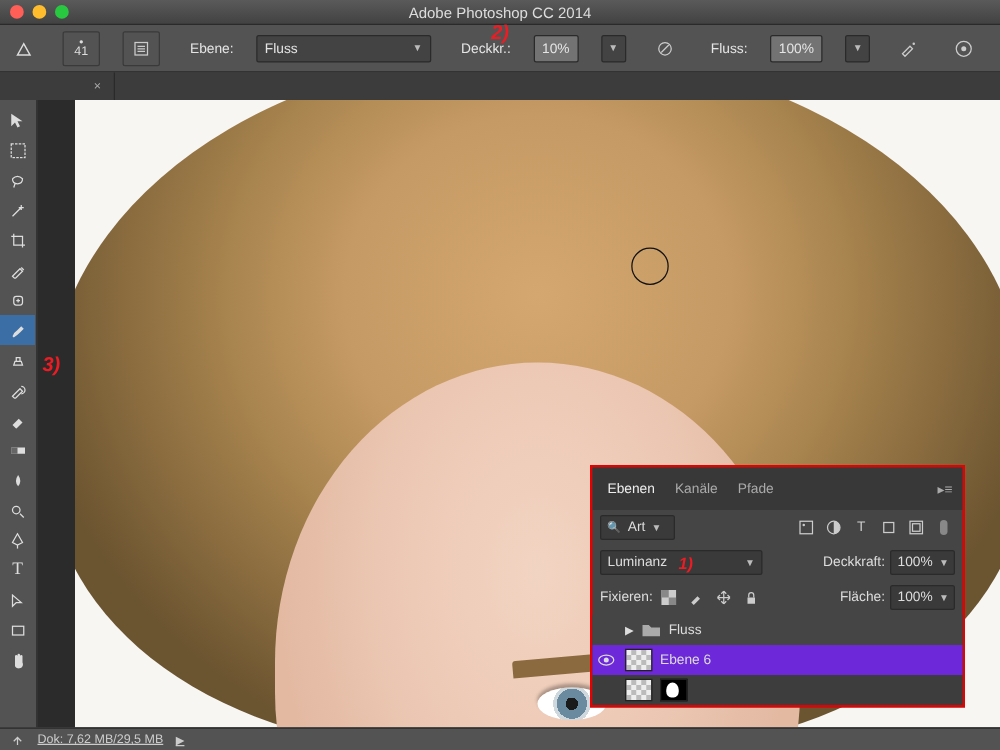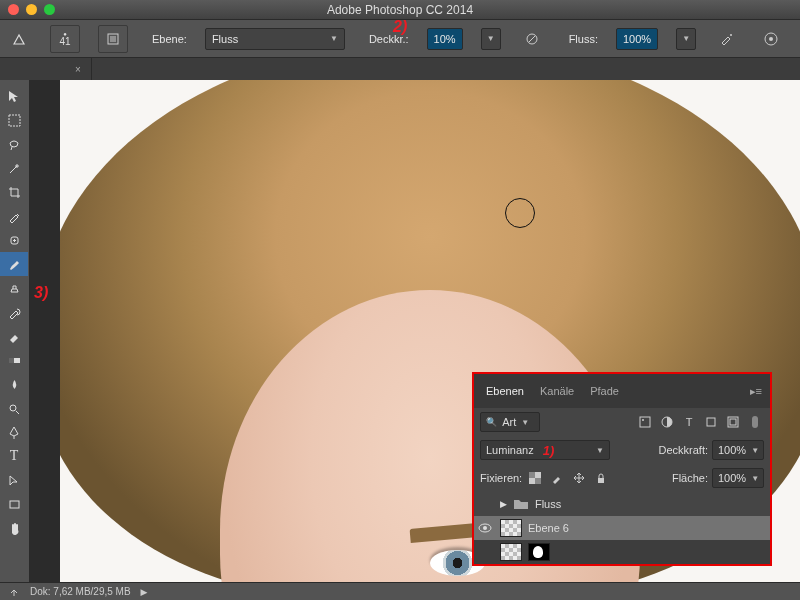--- a/index.html
+++ b/index.html
@@ -13,21 +13,21 @@
 .titlebar .title { position: absolute; left: 50%; transform: translateX(-50%); color: #ddd; font-size: 12px; }
 
 
 .options { height: 38px; background: #535353; border-bottom: 1px solid #2a2a2a; display:flex; align-items:center; padding: 0 6px; gap: 18px; color: #e5e5e5; font-size: 11px; }
 .opt-btn { width: 30px; height: 28px; background: #535353; border: 1px solid #3a3a3a; border-radius:2px; display:flex; align-items:center; justify-content:center; color:#ddd; font-size: 10px; flex-direction:column; }
 .brush-size { line-height: 1; }
 .brush-size .num { font-size: 10px; } .brush-size .dot { font-size:6px; }
 .opt-label { margin-left: 6px; }
 .select { background:#434343; border:1px solid #2a2a2a; height: 22px; padding: 0 6px; display:flex; align-items:center; gap:6px; min-width: 90px; color:#e5e5e5; border-radius:2px; }
 .select .caret { margin-left:auto; font-size:8px; color:#bbb; }
-.num-field { background:#0c4a6e; border:1px solid #2a2a2a; height:22px; padding:0 6px; display:flex; align-items:center; color:#e5e5e5; border-radius:2px; }
+.num-field { background:#737373; border:1px solid #2a2a2a; height:22px; padding:0 6px; display:flex; align-items:center; color:#e5e5e5; border-radius:2px; }
 .mini-btn { width:20px; height:22px; background:#434343; border:1px solid #2a2a2a; border-radius:2px; display:flex;align-items:center;justify-content:center; }
 .icon-btn { width:26px; height:26px; display:flex; align-items:center; justify-content:center; color:#ccc; }
 
 
 .tabbar { height: 22px; background:#3c3c3c; display:flex; align-items:center; padding-left: 65px; }
 .doc-tab { color:#ddd; font-size:11px; padding: 0 10px; height:100%; display:flex; align-items:center; gap:6px; border-right:1px solid #2a2a2a; }
 .doc-tab .x { color:#aaa; font-size:10px; }
 
 
 .workarea { position:absolute; top: 80px; left:0; right:0; bottom:18px; display:flex; }
@@ -50,28 +50,28 @@
 .panel-tab { color:#aaa; font-size:11px; padding:0 8px; height:100%; display:flex; align-items:center; }
 .panel-tab.active { color:#eee; background:#454545; }
 .panel-menu { margin-left:auto; color:#aaa; font-size:11px; padding:0 4px; }
 .panel-row { display:flex; align-items:center; padding: 4px 6px; gap:4px; color:#ddd; font-size:11px; }
 .psel { background:#3a3a3a; border:1px solid #2a2a2a; height:20px; padding:0 5px; display:flex;align-items:center; gap:5px; border-radius:2px; }
 .psel .caret { font-size:8px; color:#bbb; }
 .picon { width:18px; height:18px; display:flex; align-items:center; justify-content:center; color:#ccc; font-size:11px; }
 .layer-list { background:#3d3d3d; min-height:72px; }
 .lrow { display:flex; align-items:center; height:24px; padding:0 4px; gap:6px; color:#ddd; font-size:11px; }
 .lrow.group { background:#454545; }
-.lrow.sel { background:#737373; }
+.lrow.sel { background:#6d28d9; }
 .vis { width:16px; text-align:center; color:#ccc; }
 .thumb { width:22px; height:18px; background: repeating-conic-gradient(#bbb 0 25%, #eee 0 50%) 0 0/8px 8px; border:1px solid #222; }
 .thumb.mask { background:#000; position:relative; }
 .thumb.mask::after { content:''; position:absolute; left:4px; top:2px; width:10px; height:12px; background:#fff; border-radius:50% 50% 40% 40%; }
 
 
-.status { position:absolute; left:0; right:0; bottom:0; height:18px; background:#535353; border-top:1px solid #2a2a2a; display:flex; align-items:center; padding:0 8px; gap:10px; color:#ccc; font-size:10px; }
+.status { position:absolute; left:0; right:0; bottom:0; height:18px; background:#535353; border-top:1px solid #2a2a2a; display:flex; align-items:center; padding:0 8px; gap:10px; color:#ccc; font-size:10px;text-decoration:underline; }
 
 
 .anno { position:absolute; color:#ec1c24; font-weight:bold; font-size:16px; font-style:italic; }
 .anno2 { left:393px; top:18px; }
 .anno3 { left:34px; top:284px; }
 .anno1 { color:#ec1c24; font-weight:bold; font-size:13px; font-style:italic; margin-left: 4px; }
 
 svg { display:block; }
 </style>
 </head>

